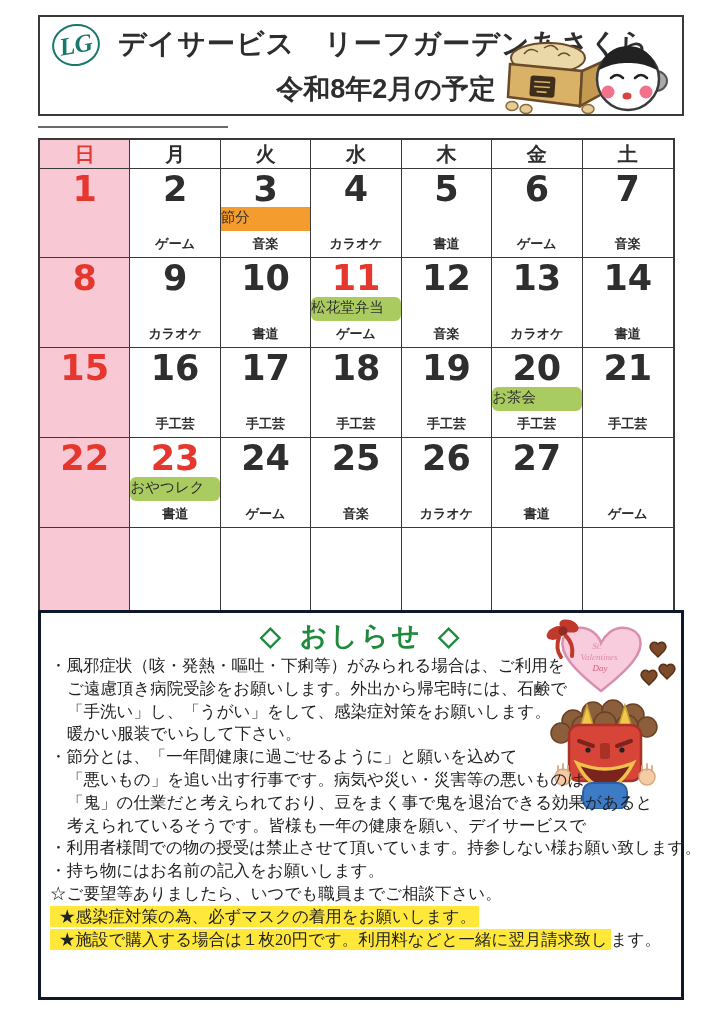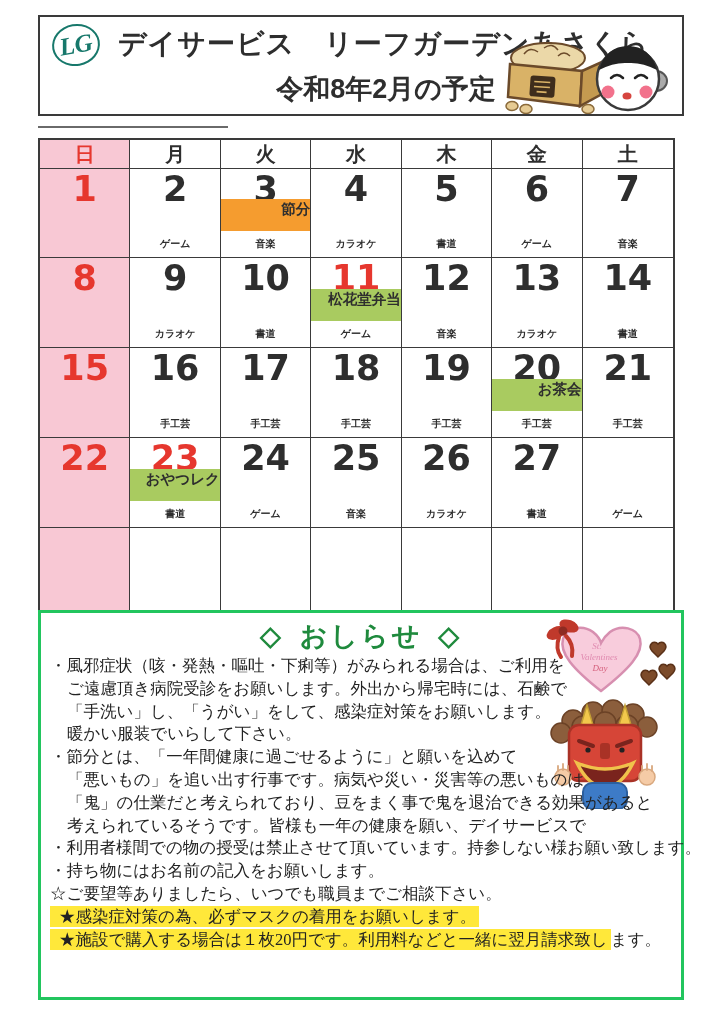--- a/index.html
+++ b/index.html
@@ -21,27 +21,27 @@
             border:2px solid #3a3a3a;box-sizing:border-box;background:#fff;}
   .calendar>*{border-right:1.5px solid #3a3a3a;border-bottom:1.5px solid #3a3a3a;box-sizing:border-box;}
   .calendar>*:nth-child(7n){border-right:none;}
   .calendar>*:nth-child(n+36){border-bottom:none;}
   .hcell{display:flex;align-items:center;justify-content:center;font-size:20px;font-weight:bold;color:#2e2e2e;}
   .hcell.sun{background:#F8C8D4;color:#E6372E;}
   .cell{position:relative;}
   .cell.sun{background:#F8C8D4;}
   .num{text-align:center;font-size:35px;font-weight:bold;color:#2e2e2e;line-height:1.08;margin-top:2px;font-family:"DejaVu Sans",sans-serif;}
   .num.red{color:#E6372E;}
-  .event{position:absolute;left:0;right:0;bottom:26px;height:32px;line-height:21px;text-align:right;font-size:14.5px;font-weight:bold;color:#2e2e2e;}
+  .event{position:absolute;left:0;right:0;bottom:26px;height:24px;line-height:21px;text-align:left;font-size:14.5px;font-weight:normal;color:#2e2e2e;}
   .event.orange{background:#F59C2F;}
-  .event.green{background:#A9CB60;}
-  .act{position:absolute;left:0;right:0;bottom:3px;height:20px;line-height:20px;text-align:center;font-size:10px;font-weight:bold;color:#2e2e2e;}
+  .event.green{background:#A9CB60;border-radius:6px;}
+  .act{position:absolute;left:0;right:0;bottom:3px;height:20px;line-height:20px;text-align:center;font-size:13px;font-weight:bold;color:#2e2e2e;}
 
   
-  .notices{position:absolute;left:38px;top:610px;width:646px;height:390px;border:3px solid #22c55e;box-sizing:border-box;background:#fff;}
+  .notices{position:absolute;left:38px;top:610px;width:646px;height:390px;border:3px solid #0f172a;box-sizing:border-box;background:#fff;}
   .n-title{margin-top:5px;text-align:center;font-size:27px;font-weight:bold;color:#1F8A3D;letter-spacing:3px;white-space:nowrap;}
   .n-title .dia{margin:0 16px;font-weight:bold;}
   .n-body{position:absolute;left:9px;top:42px;right:4px;}
   .nline{font-size:16.5px;line-height:22.8px;color:#222;white-space:nowrap;font-family:Liberation Serif, serif;}
   .nline.ind{padding-left:17px;}
   .hl{background:#FFE83A;padding:1px 3px 1px 9px;}
   .valentine{position:absolute;right:2px;top:2px;}
   .oni{position:absolute;right:12px;top:86px;}
 </style>
 </head>

